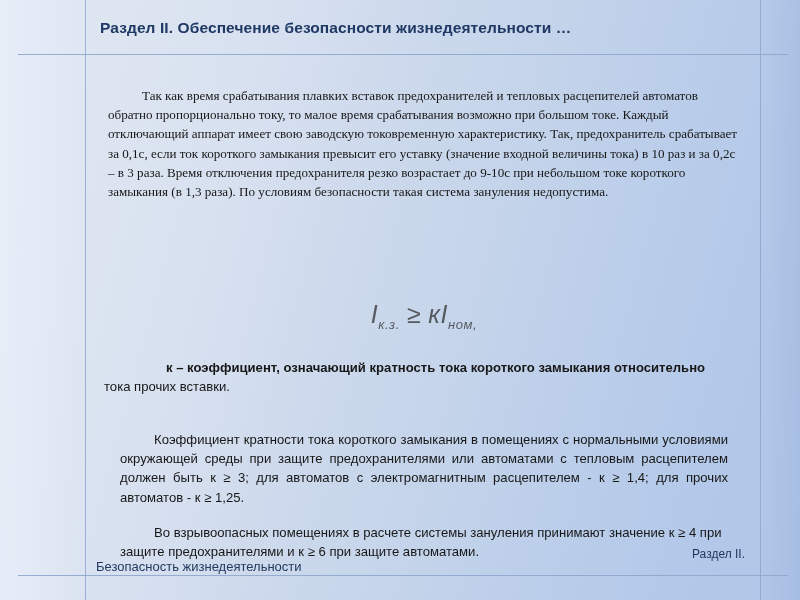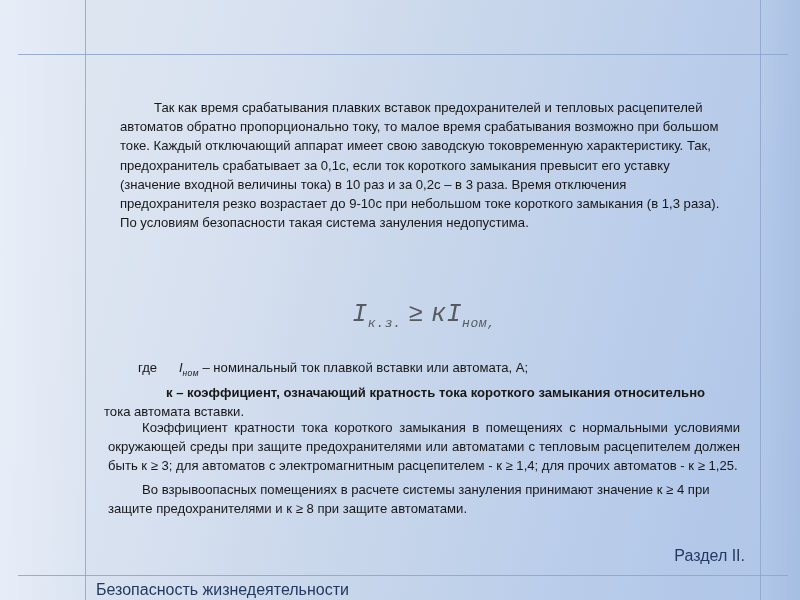--- a/index.html
+++ b/index.html
@@ -89,21 +89,22 @@
   .body {
     position: absolute;
     left: 104px;
     top: 82px;
     width: 640px;
     color: #171717;
     font-size: 13.1px;
     line-height: 19.2px;
   }
   .body p {
-    margin: 16px;
+    margin: 4px;
+    font-family: Liberation Serif, serif;
   }
   .p-indent {
     text-indent: 34px;
   }
   .p-just {
     text-align: justify;
     text-indent: 34px;
   }
   .sub {
     font-size: 8.4px;
@@ -116,21 +117,21 @@
 
   .formula {
     position: absolute;
     left: 104px;
     top: 300px;
     width: 640px;
     text-align: center;
   }
   .formula .eq {
     display: inline-block;
-    font-family: Liberation Mono, monospace;
+    font-family: Liberation Sans, sans-serif;
     font-style: italic;
     font-size: 25px;
     color: #2b2b2b;
     opacity: 0.72;
     filter: blur(0.45px);
     letter-spacing: 0.5px;
     white-space: nowrap;
   }
   .formula .eq .s {
     font-size: 13px;
@@ -157,36 +158,36 @@
 
   .tail {
     position: absolute;
     left: 104px;
     top: 414px;
     width: 640px;
     color: #171717;
     font-size: 13.1px;
     line-height: 19.2px;
   }
-  .tail p { margin: 4px; }
+  .tail p { margin: 16px; }
 
   .footer-left {
     position: absolute;
     left: 96px;
-    top: 581px;
-    font-size: 16px;
+    top: 559px;
+    font-size: 13px;
     color: #23395f;
   }
   .footer-right {
     position: absolute;
     left: 560px;
     width: 185px;
     text-align: right;
     top: 547px;
-    font-size: 16px;
+    font-size: 12px;
     color: #23395f;
   }
   .page-num {
     position: absolute;
     left: 764px;
     width: 30px;
     text-align: center;
     top: 618px;
     font-size: 11px;
     color: #2c4a79;
@@ -199,37 +200,37 @@
 
   <div class="sheen sheen-left"></div>
   <div class="sheen sheen-right"></div>
 
   <div class="vline vline-left"></div>
   <div class="vline vline-right"></div>
 
   <div class="hrule hrule-top"></div>
   <div class="hrule hrule-bottom"></div>
 
+  <div class="title">Раздел II. Обеспечение безопасности жизнедеятельности …</div>
 
   <div class="body">
     <p class="p-indent">Так как время срабатывания плавких вставок предохранителей и тепловых расцепителей автоматов обратно пропорционально току, то малое время срабатывания возможно при большом токе. Каждый отключающий аппарат имеет свою заводскую токовременную характеристику. Так, предохранитель срабатывает за 0,1с, если ток короткого замыкания превысит его уставку (значение входной величины тока) в 10 раз и за 0,2с – в 3 раза. Время отключения предохранителя резко возрастает до 9-10с при небольшом токе короткого замыкания (в 1,3 раза). По условиям безопасности такая система зануления недопустима.</p>
   </div>
 
   <div class="formula">
     <span class="eq"><span>I</span><span class="s">к.з.</span><span class="ge">≥</span><span>к</span><span>I</span><span class="s">ном</span><span class="s">,</span></span>
   </div>
 
   <div class="where">
-    <p class="lead"><span>где</span>&nbsp;&nbsp;&nbsp;&nbsp;&nbsp;&nbsp;<span class="ital">I</span><span class="sub ital">ном</span><span> – номинальный ток плавкой вставки или автомата, А;</span></p>
     <p class="lead2">к – коэффициент, означающий кратность тока короткого замыкания относительно</p>
-    <p>тока автомата вставки.</p>
+    <p>тока прочих вставки.</p>
   </div>
 
   <div class="tail">
     <p class="p-just">Коэффициент кратности тока короткого замыкания в помещениях с нормальными условиями окружающей среды при защите предохранителями или автоматами с тепловым расцепителем должен быть к ≥ 3; для автоматов с электромагнитным расцепителем - к ≥ 1,4; для прочих автоматов - к ≥ 1,25.</p>
-    <p class="p-indent">Во взрывоопасных помещениях в расчете системы зануления принимают значение к ≥ 4 при защите предохранителями и к ≥ 8 при защите автоматами.</p>
+    <p class="p-indent">Во взрывоопасных помещениях в расчете системы зануления принимают значение к ≥ 4 при защите предохранителями и к ≥ 6 при защите автоматами.</p>
   </div>
 
   <div class="footer-left">Безопасность жизнедеятельности</div>
   <div class="footer-right">Раздел II.</div>
   <div class="page-num">43</div>
 
 </div>
 
 </body></html>

